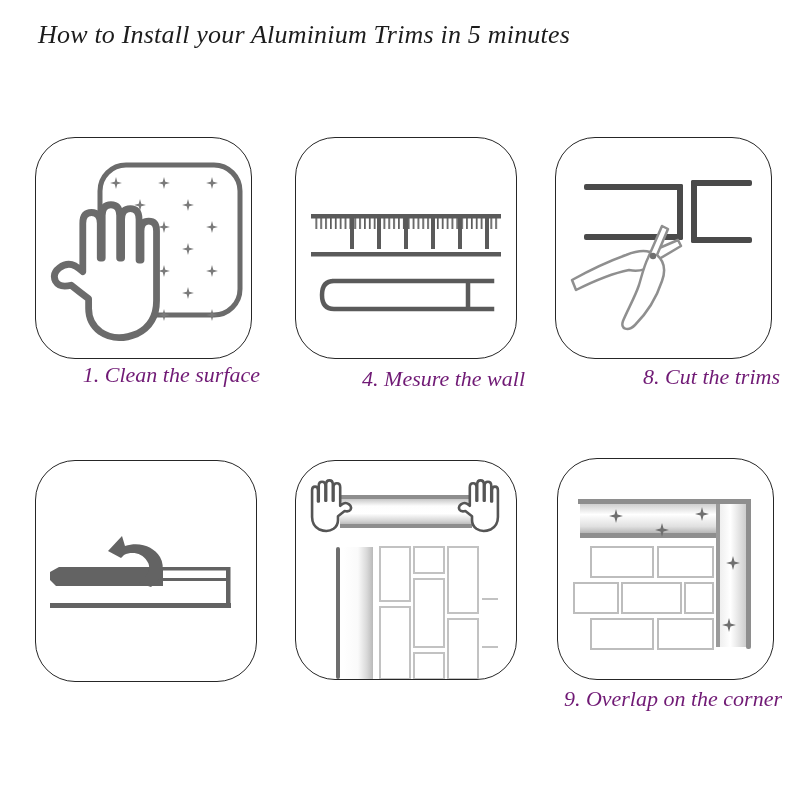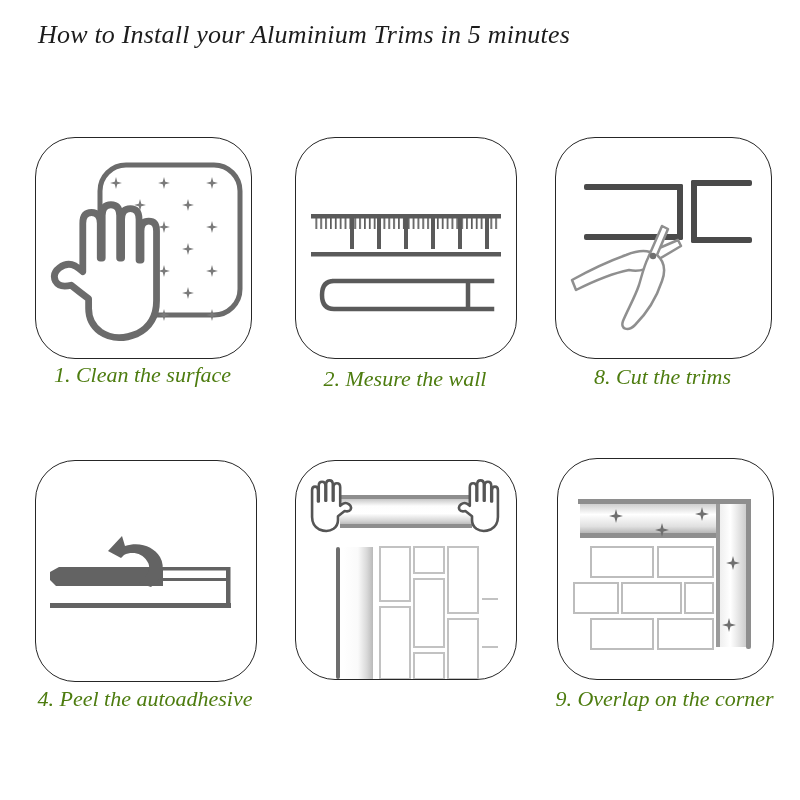--- a/index.html
+++ b/index.html
@@ -2,22 +2,22 @@
 <html><head>
 <meta charset="utf-8">
 <style>
   html,body{margin:0;padding:0;background:#fff;}
   .stage{position:relative;width:800px;height:800px;background:#ffffff;overflow:hidden;
          font-family:"Liberation Serif", serif;}
   .title{position:absolute;left:38px;top:20px;font-style:italic;font-size:26px;
          color:#1c1c1c;white-space:nowrap;letter-spacing:.2px;text-align:right;}
   .card{position:absolute;border:1.6px solid #262626;border-radius:40px;background:#fff;}
   .card svg{display:block;width:100%;height:100%;}
-  .cap{position:absolute;font-style:italic;font-size:22px;color:#4d7c0f;
-       text-align:center;white-space:nowrap;}
+  .cap{position:absolute;font-style:italic;font-size:22px;color:#701a75;
+       text-align:right;white-space:nowrap;}
   .c1{left:35px;top:137px;width:215px;height:220px;}
   .c2{left:295px;top:137px;width:220px;height:220px;}
   .c3{left:555px;top:137px;width:215px;height:220px;}
   .c4{left:35px;top:460px;width:220px;height:220px;}
   .c5{left:295px;top:460px;width:220px;height:218px;}
   .c6{left:557px;top:458px;width:215px;height:220px;}
   .p1{left:25px;top:362px;width:235px;}
   .p2{left:285px;top:366px;width:240px;}
   .p3{left:545px;top:364px;width:235px;}
   .p4{left:25px;top:686px;width:240px;}
@@ -180,18 +180,17 @@
         <use href="#sparkp" transform="translate(58,57)"></use>
         <use href="#sparkp" transform="translate(144,55)"></use>
         <use href="#sparkp" transform="translate(104,71)"></use>
         <use href="#sparkp" transform="translate(175,104)"></use>
         <use href="#sparkp" transform="translate(171,166)"></use>
       </g>
     </svg>
   </div>
 
   <div class="cap p1">1. Clean the surface</div>
-  <div class="cap p2">2. Mesure the wall</div>
+  <div class="cap p2">4. Mesure the wall</div>
   <div class="cap p3">8. Cut the trims</div>
-  <div class="cap p4">4. Peel the autoadhesive</div>
   <div class="cap p6">9. Overlap on the corner</div>
 
 </div>
 
 </body></html>

